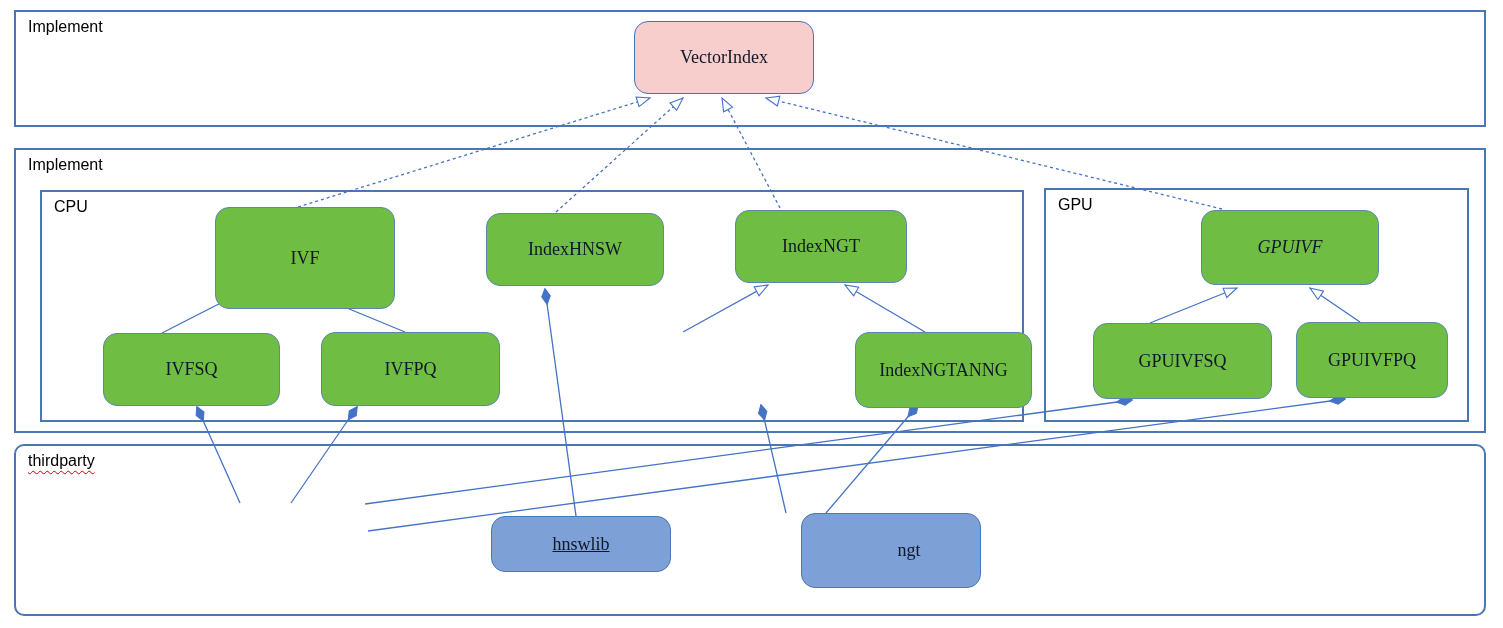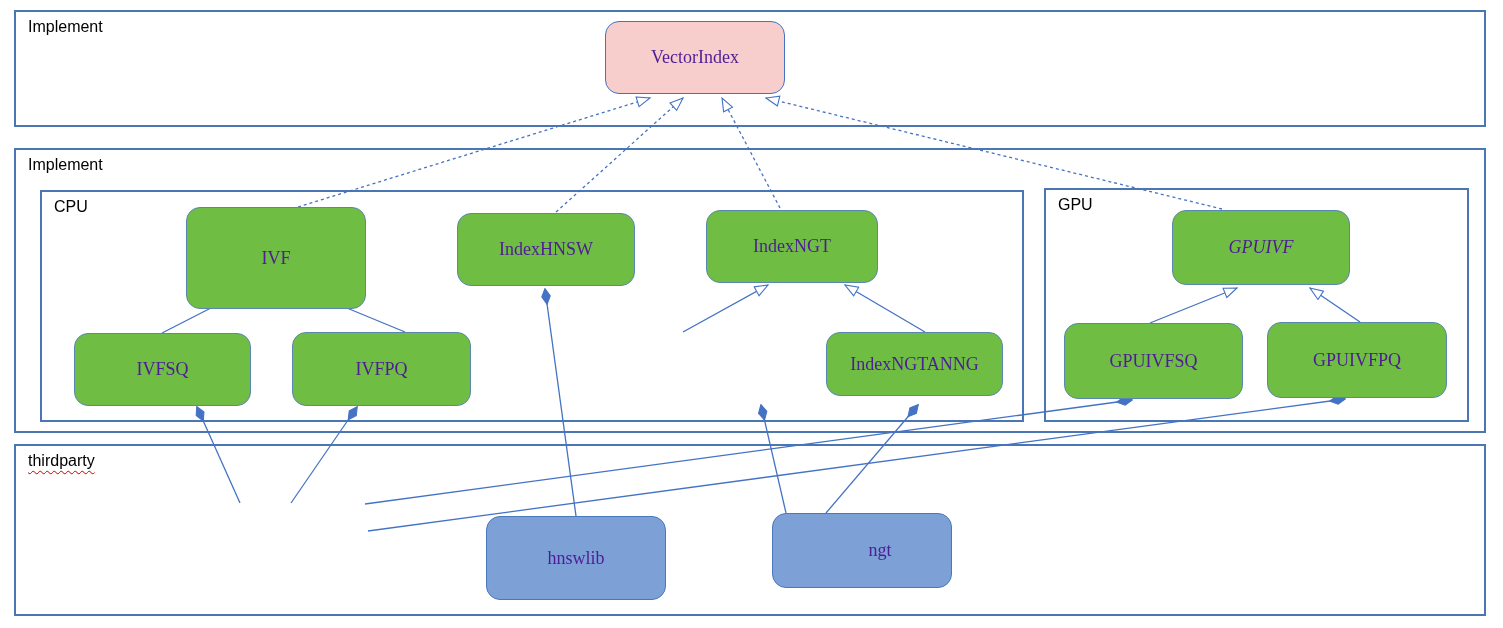--- a/index.html
+++ b/index.html
@@ -26,49 +26,50 @@
   .squiggle{
     text-decoration-line:underline;
     text-decoration-style:wavy;
     text-decoration-color:var(--squiggle);
     text-decoration-thickness:1px;
     text-underline-offset:4px;
   }
   .node{
     position:absolute;border-radius:14px;box-sizing:border-box;
     display:flex;align-items:center;justify-content:center;
-    font-family:"Liberation Serif","DejaVu Serif",serif;font-size:18px;color:#4c1d95;
+    font-family:"Liberation Serif","DejaVu Serif",serif;font-size:18px;color:#0f172a;
     z-index:3;
+    margin-left:29px;
   }
   .k-interface{background:var(--pink);border:1.6px solid var(--pink-b);}
   .k-impl{background:var(--green);border:1.6px solid var(--green-b);}
   .k-third{background:var(--blue);border:1.6px solid var(--blue-b);}
 
   
   .n-vectorindex{left:605px;top:21px;width:180px;height:73px;}
   .n-ivf{left:186px;top:207px;width:180px;height:102px;}
   .n-indexhnsw{left:457px;top:213px;width:178px;height:73px;}
   .n-indexngt{left:706px;top:210px;width:172px;height:73px;}
   .n-gpuivf{left:1172px;top:210px;width:178px;height:75px;font-style:italic;}
   .n-ivfsq{left:74px;top:333px;width:177px;height:73px;}
   .n-ivfpq{left:292px;top:332px;width:179px;height:74px;}
   .n-indexngtonng{left:613px;top:332px;width:178px;height:72px;}
-  .n-indexngtanng{left:826px;top:332px;width:177px;height:64px;}
+  .n-indexngtanng{left:826px;top:332px;width:177px;height:76px;}
   .n-gpuivfsq{left:1064px;top:323px;width:179px;height:76px;}
-  .n-gpuivfpq{left:1267px;top:322px;width:180px;height:76px;}
+  .n-gpuivfpq{left:1267px;top:322px;width:152px;height:76px;}
   .n-faiss{left:188px;top:503px;width:180px;height:73px;}
-  .n-hnswlib{left:486px;top:516px;width:180px;height:84px;}
+  .n-hnswlib{left:462px;top:516px;width:180px;height:56px;text-decoration:underline;}
   .n-ngt{left:772px;top:513px;width:180px;height:75px;padding-left:36px;}
 
   
   .c-interface{left:14px;top:10px;width:1472px;height:117px;}
   .c-implement{left:14px;top:148px;width:1472px;height:285px;}
   .c-cpu{left:40px;top:190px;width:984px;height:232px;}
   .c-gpu{left:1044px;top:188px;width:425px;height:234px;}
-  .c-thirdparty{left:14px;top:444px;width:1472px;height:172px;}
+  .c-thirdparty{left:14px;top:444px;width:1472px;height:172px;border-radius:10px;}
 
   #edge-svg{position:absolute;left:0;top:0;z-index:2;pointer-events:none;}
   #edge-svg line{stroke:var(--edge);stroke-width:1.3;fill:none;}
   #edge-svg line.e-realization{stroke-dasharray:3 3;}
   .mk-open{fill:#ffffff;stroke:var(--edge);stroke-width:1.1;}
   .mk-diamond{fill:var(--edge);stroke:var(--edge);stroke-width:1;}
 </style>
 </head>
 <body>
 

